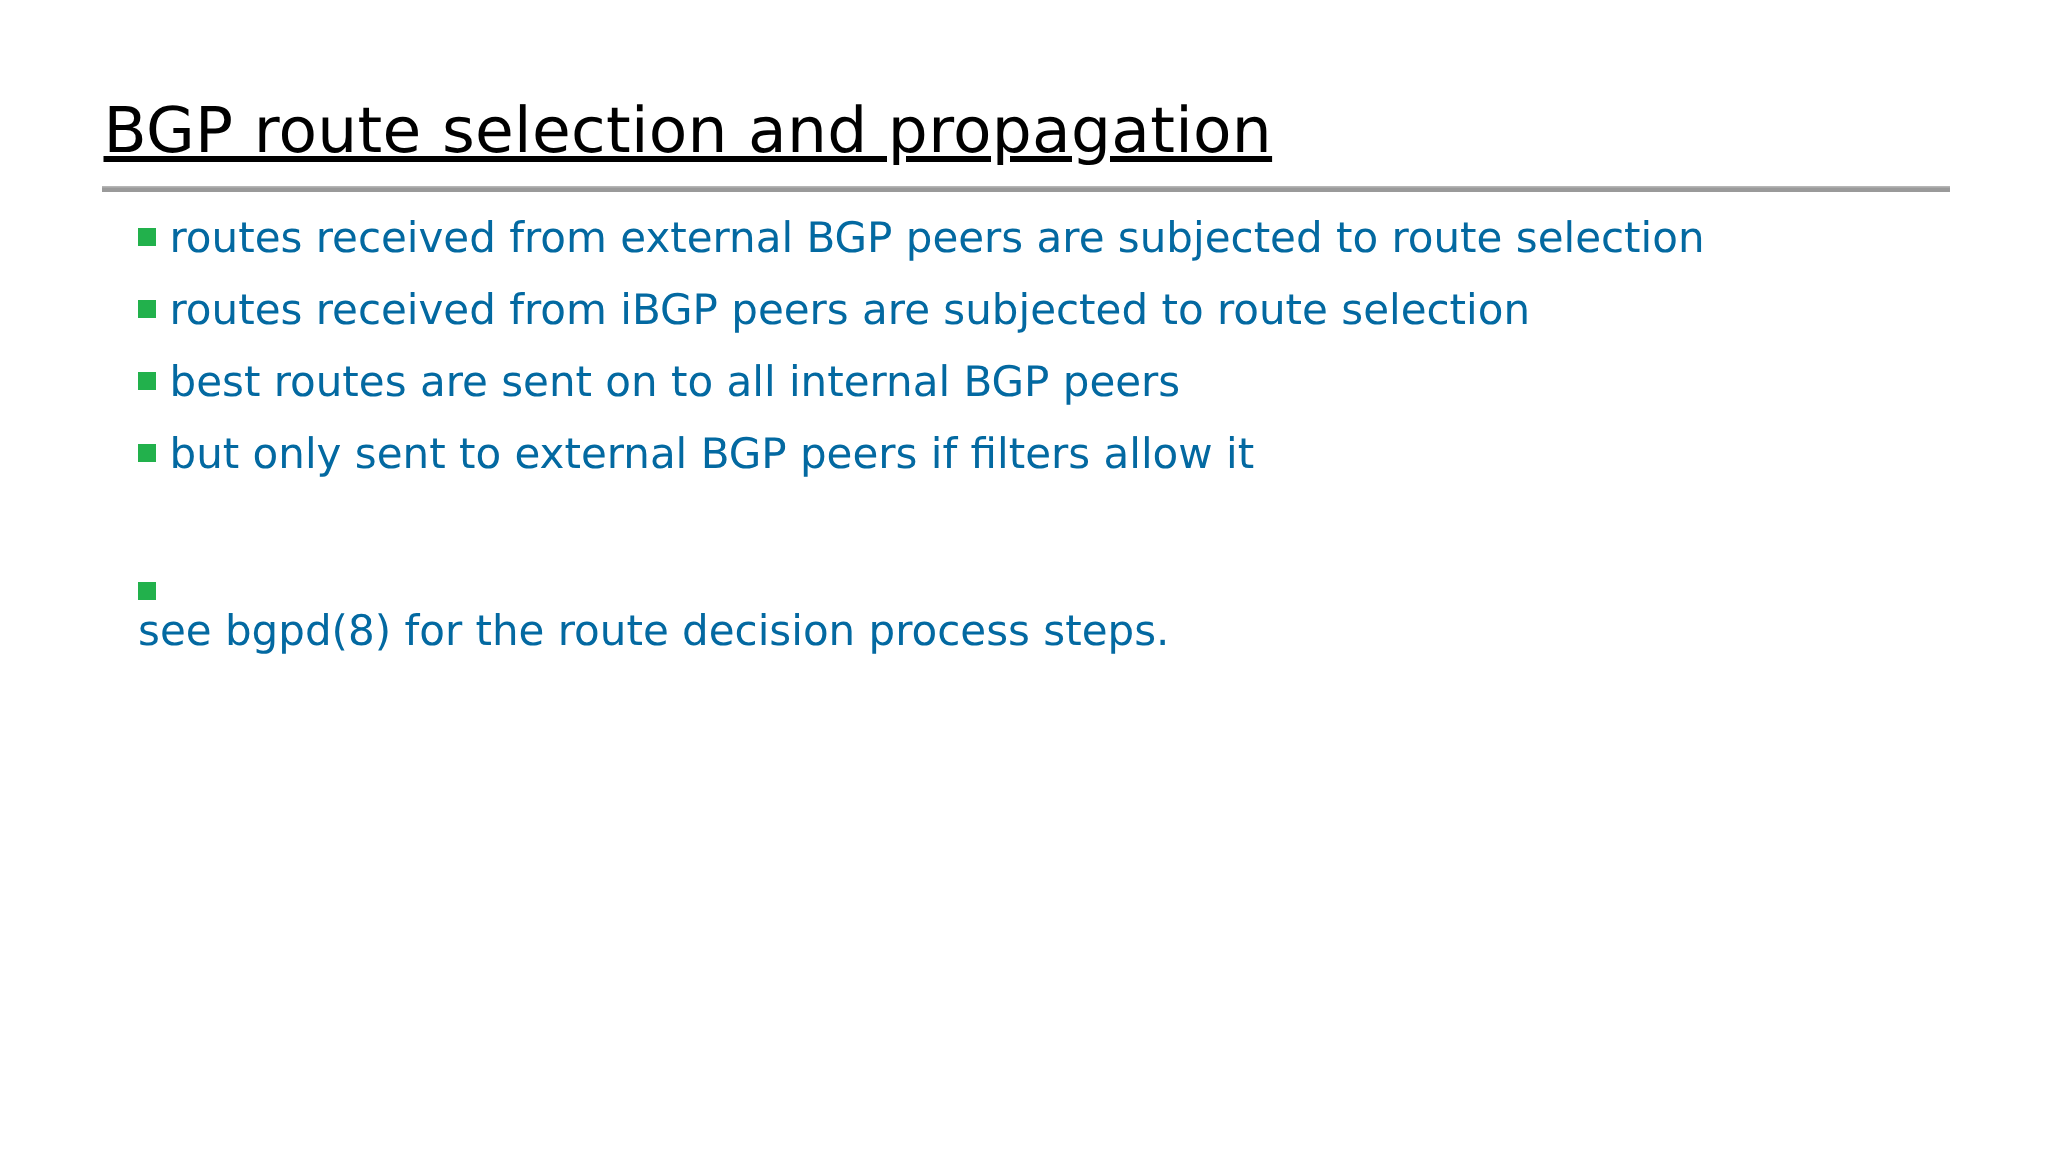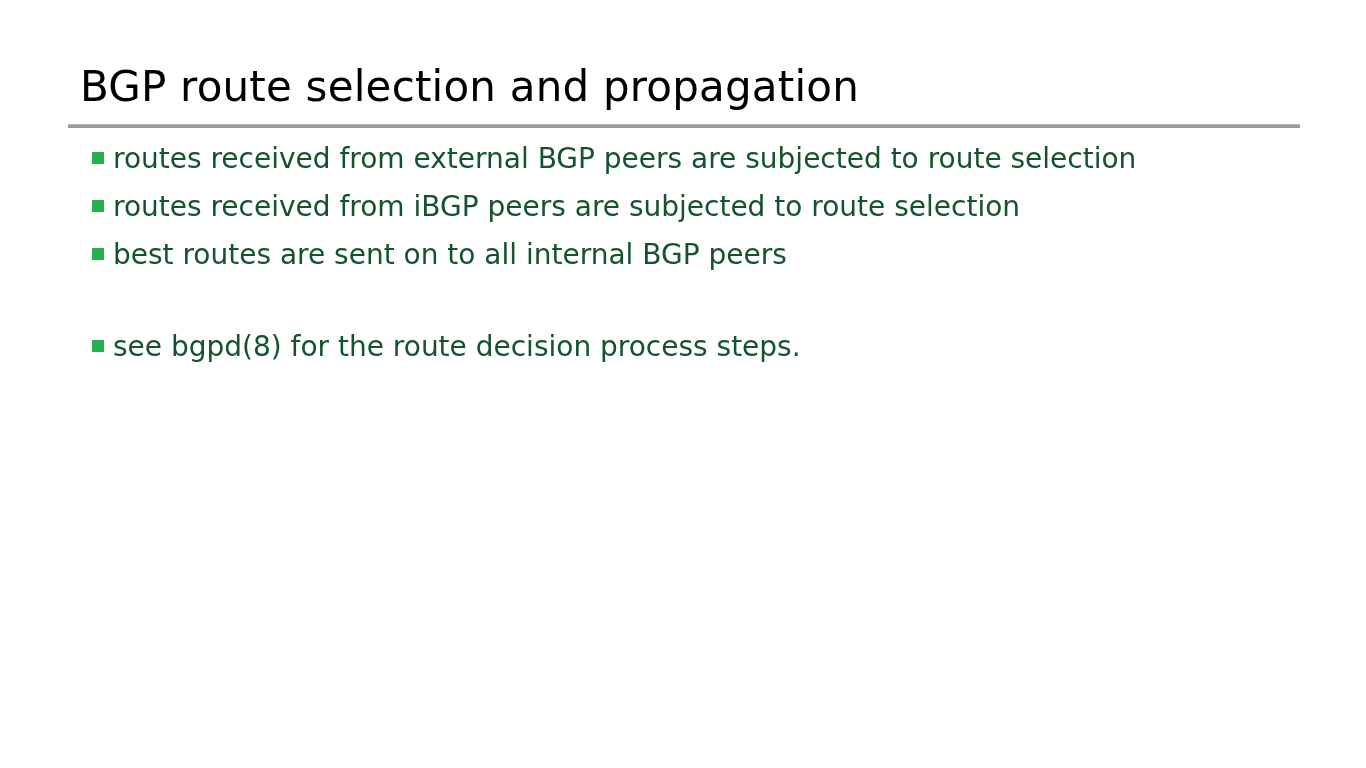--- a/index.html
+++ b/index.html
@@ -14,28 +14,29 @@
     font-family: "DejaVu Sans", sans-serif;
   }
   .slide {
     position: relative;
     width: 1366px;
     height: 768px;
     background: #ffffff;
   }
   .slide-title {
     position: absolute;
-    left: 80px;
+    left: 69px;
     top: 62px;
     font-family: "DejaVu Sans", sans-serif;
     font-size: 42px;
     font-weight: 400;
     color: #000000;
     letter-spacing: 0.2px;
     white-space: nowrap;
+    text-decoration: underline;
   }
   .title-rule {
     position: absolute;
     left: 68px;
     top: 124px;
     width: 1232px;
     height: 3px;
     background: #9a9a9a;
     border-top: 1px solid #b5b5b5;
   }
@@ -59,25 +60,26 @@
     width: 12px;
     height: 12px;
     background: #22b14c;
     margin-top: 14px;
     margin-right: 9px;
   }
   .bullet-text {
     font-family: "DejaVu Sans", sans-serif;
     font-size: 28px;
     line-height: 42px;
-    color: #14532d;
+    color: #0369a1;
     white-space: nowrap;
   }
   .bullet-item.spacer-before {
     margin-top: 50px;
+    flex-direction: column;
   }
 </style>
 </head>
 <body>
 
 <div class="slide">
 
   <div class="slide-title">BGP route selection and propagation</div>
 
   <div class="title-rule"></div>
@@ -92,20 +94,24 @@
     <li class="bullet-item">
       <span class="bullet-marker"></span>
       <span class="bullet-text">routes received from iBGP peers are subjected to route selection</span>
     </li>
 
     <li class="bullet-item">
       <span class="bullet-marker"></span>
       <span class="bullet-text">best routes are sent on to all internal BGP peers</span>
     </li>
 
+    <li class="bullet-item">
+      <span class="bullet-marker"></span>
+      <span class="bullet-text">but only sent to external BGP peers if filters allow it</span>
+    </li>
 
     <li class="bullet-item spacer-before">
       <span class="bullet-marker"></span>
       <span class="bullet-text">see bgpd(8) for the route decision process steps.</span>
     </li>
 
   </ul>
 
 </div>
 

